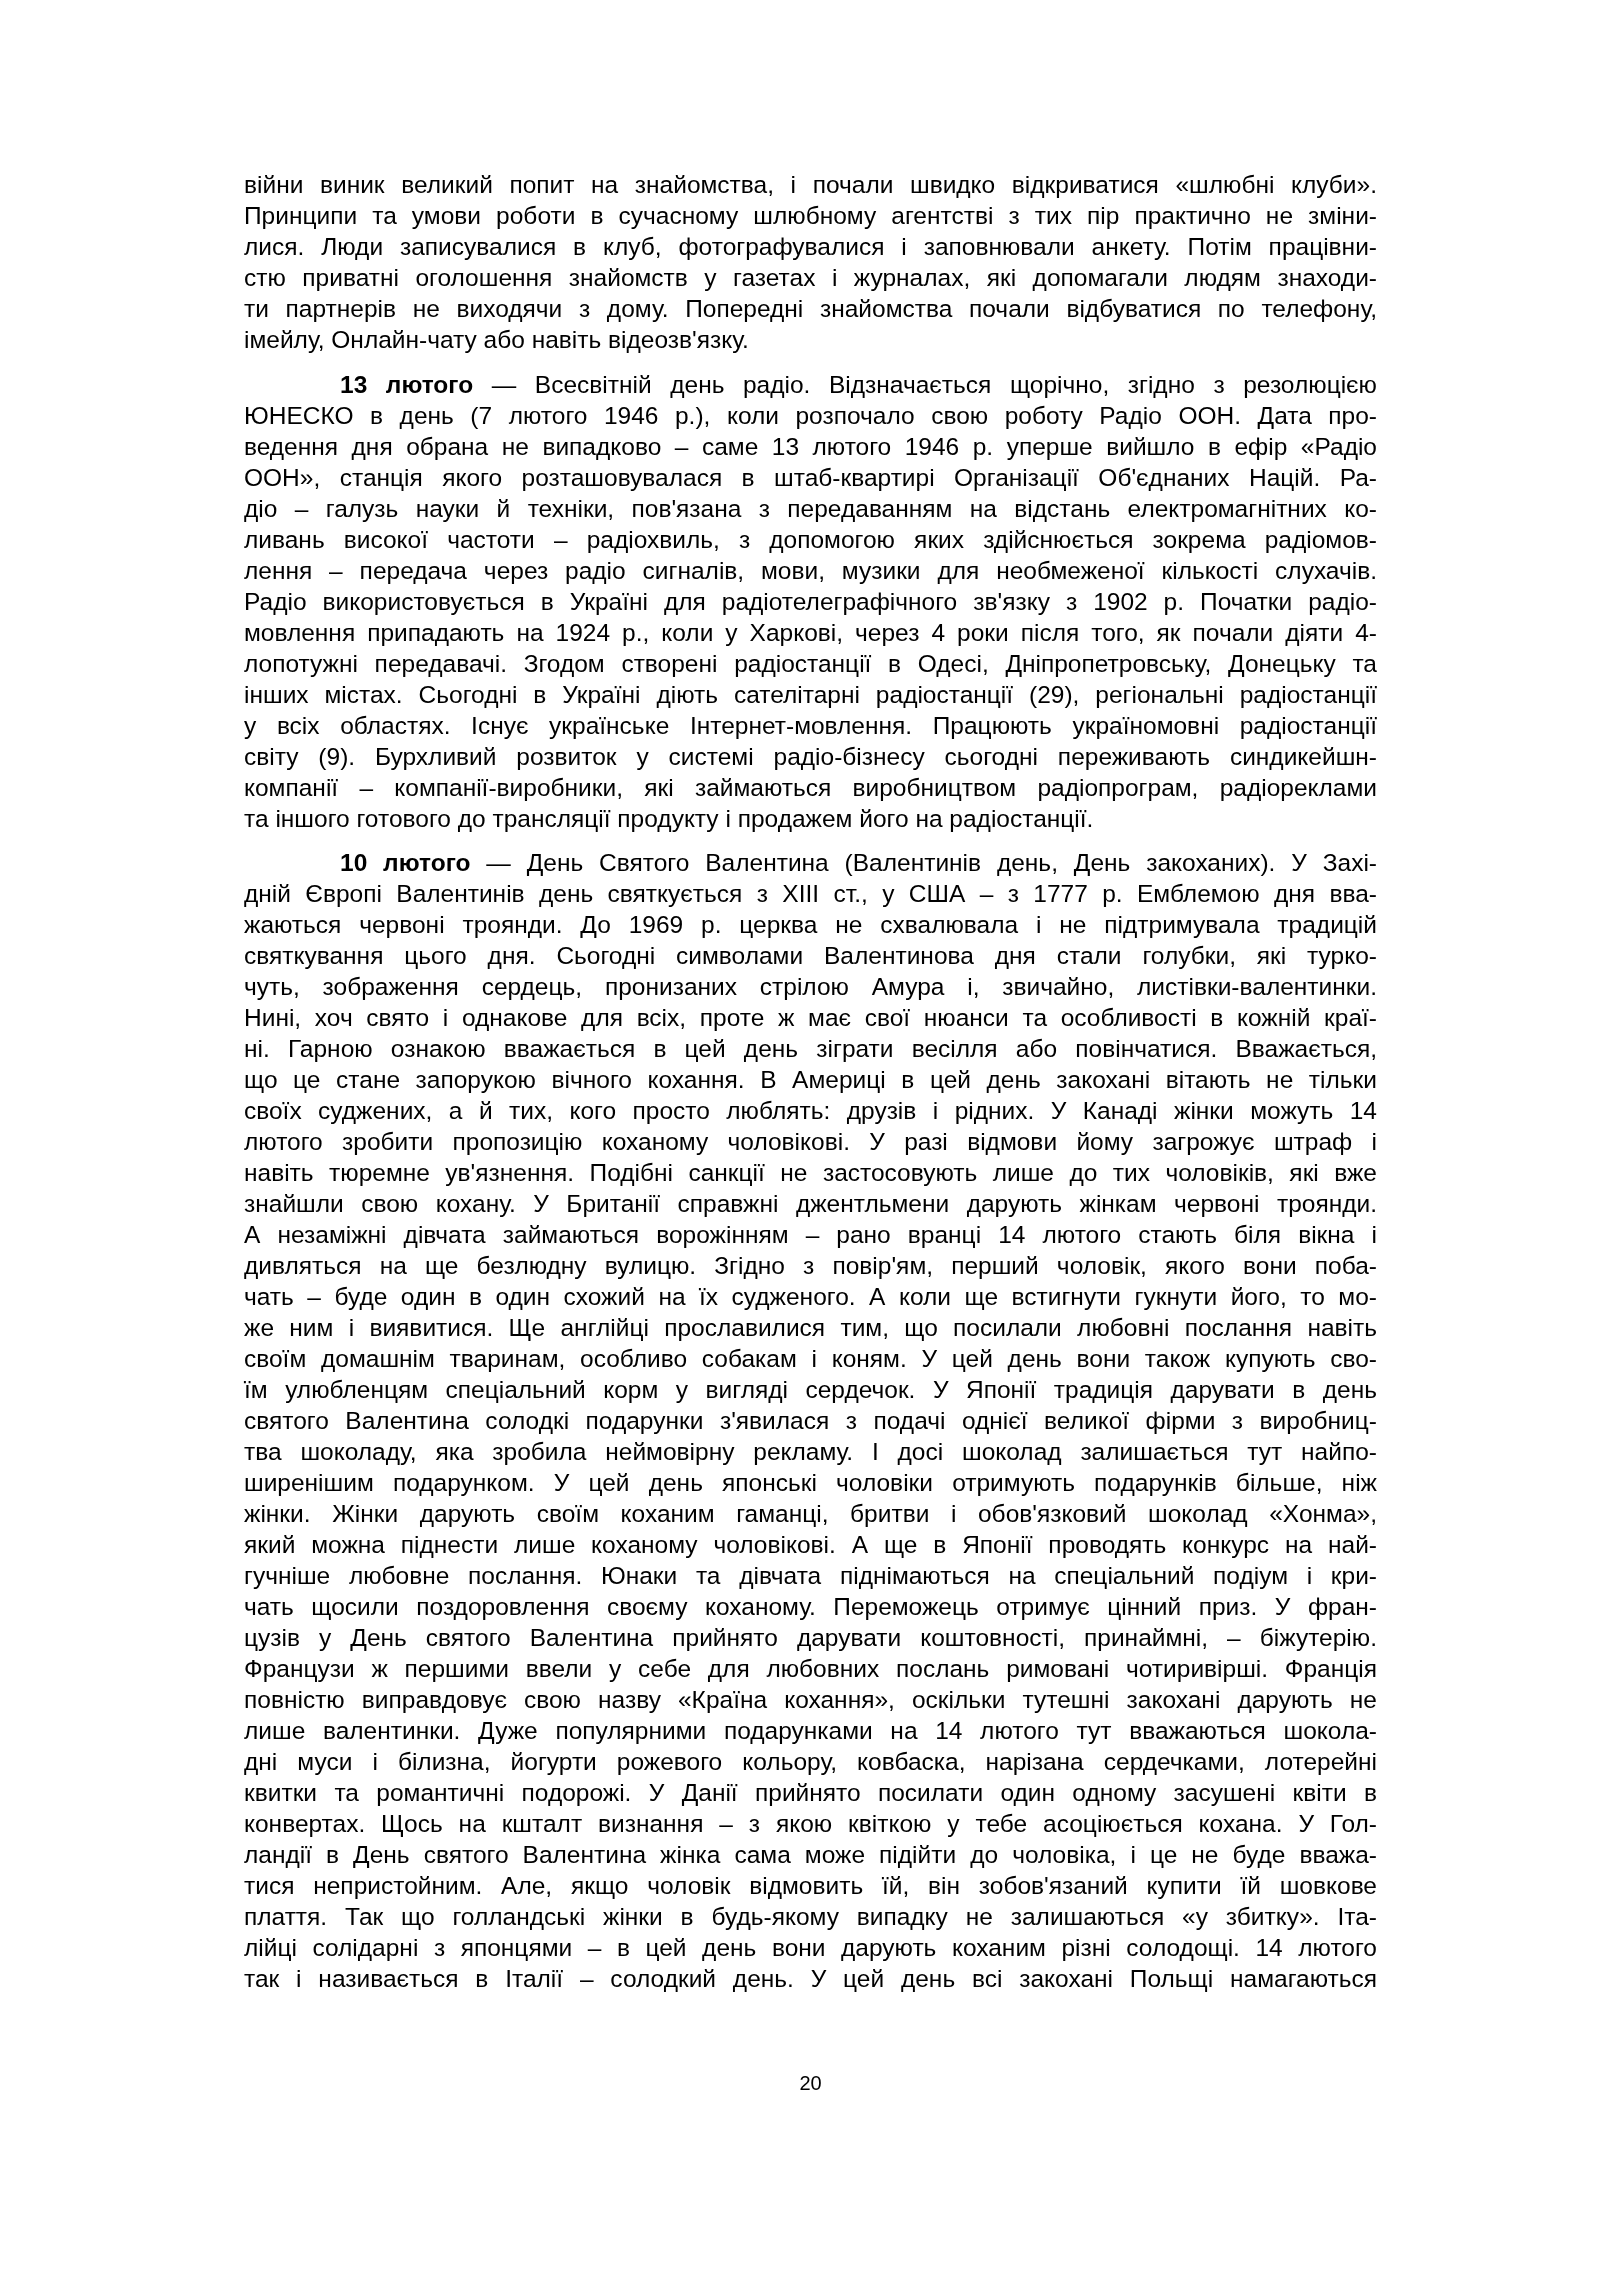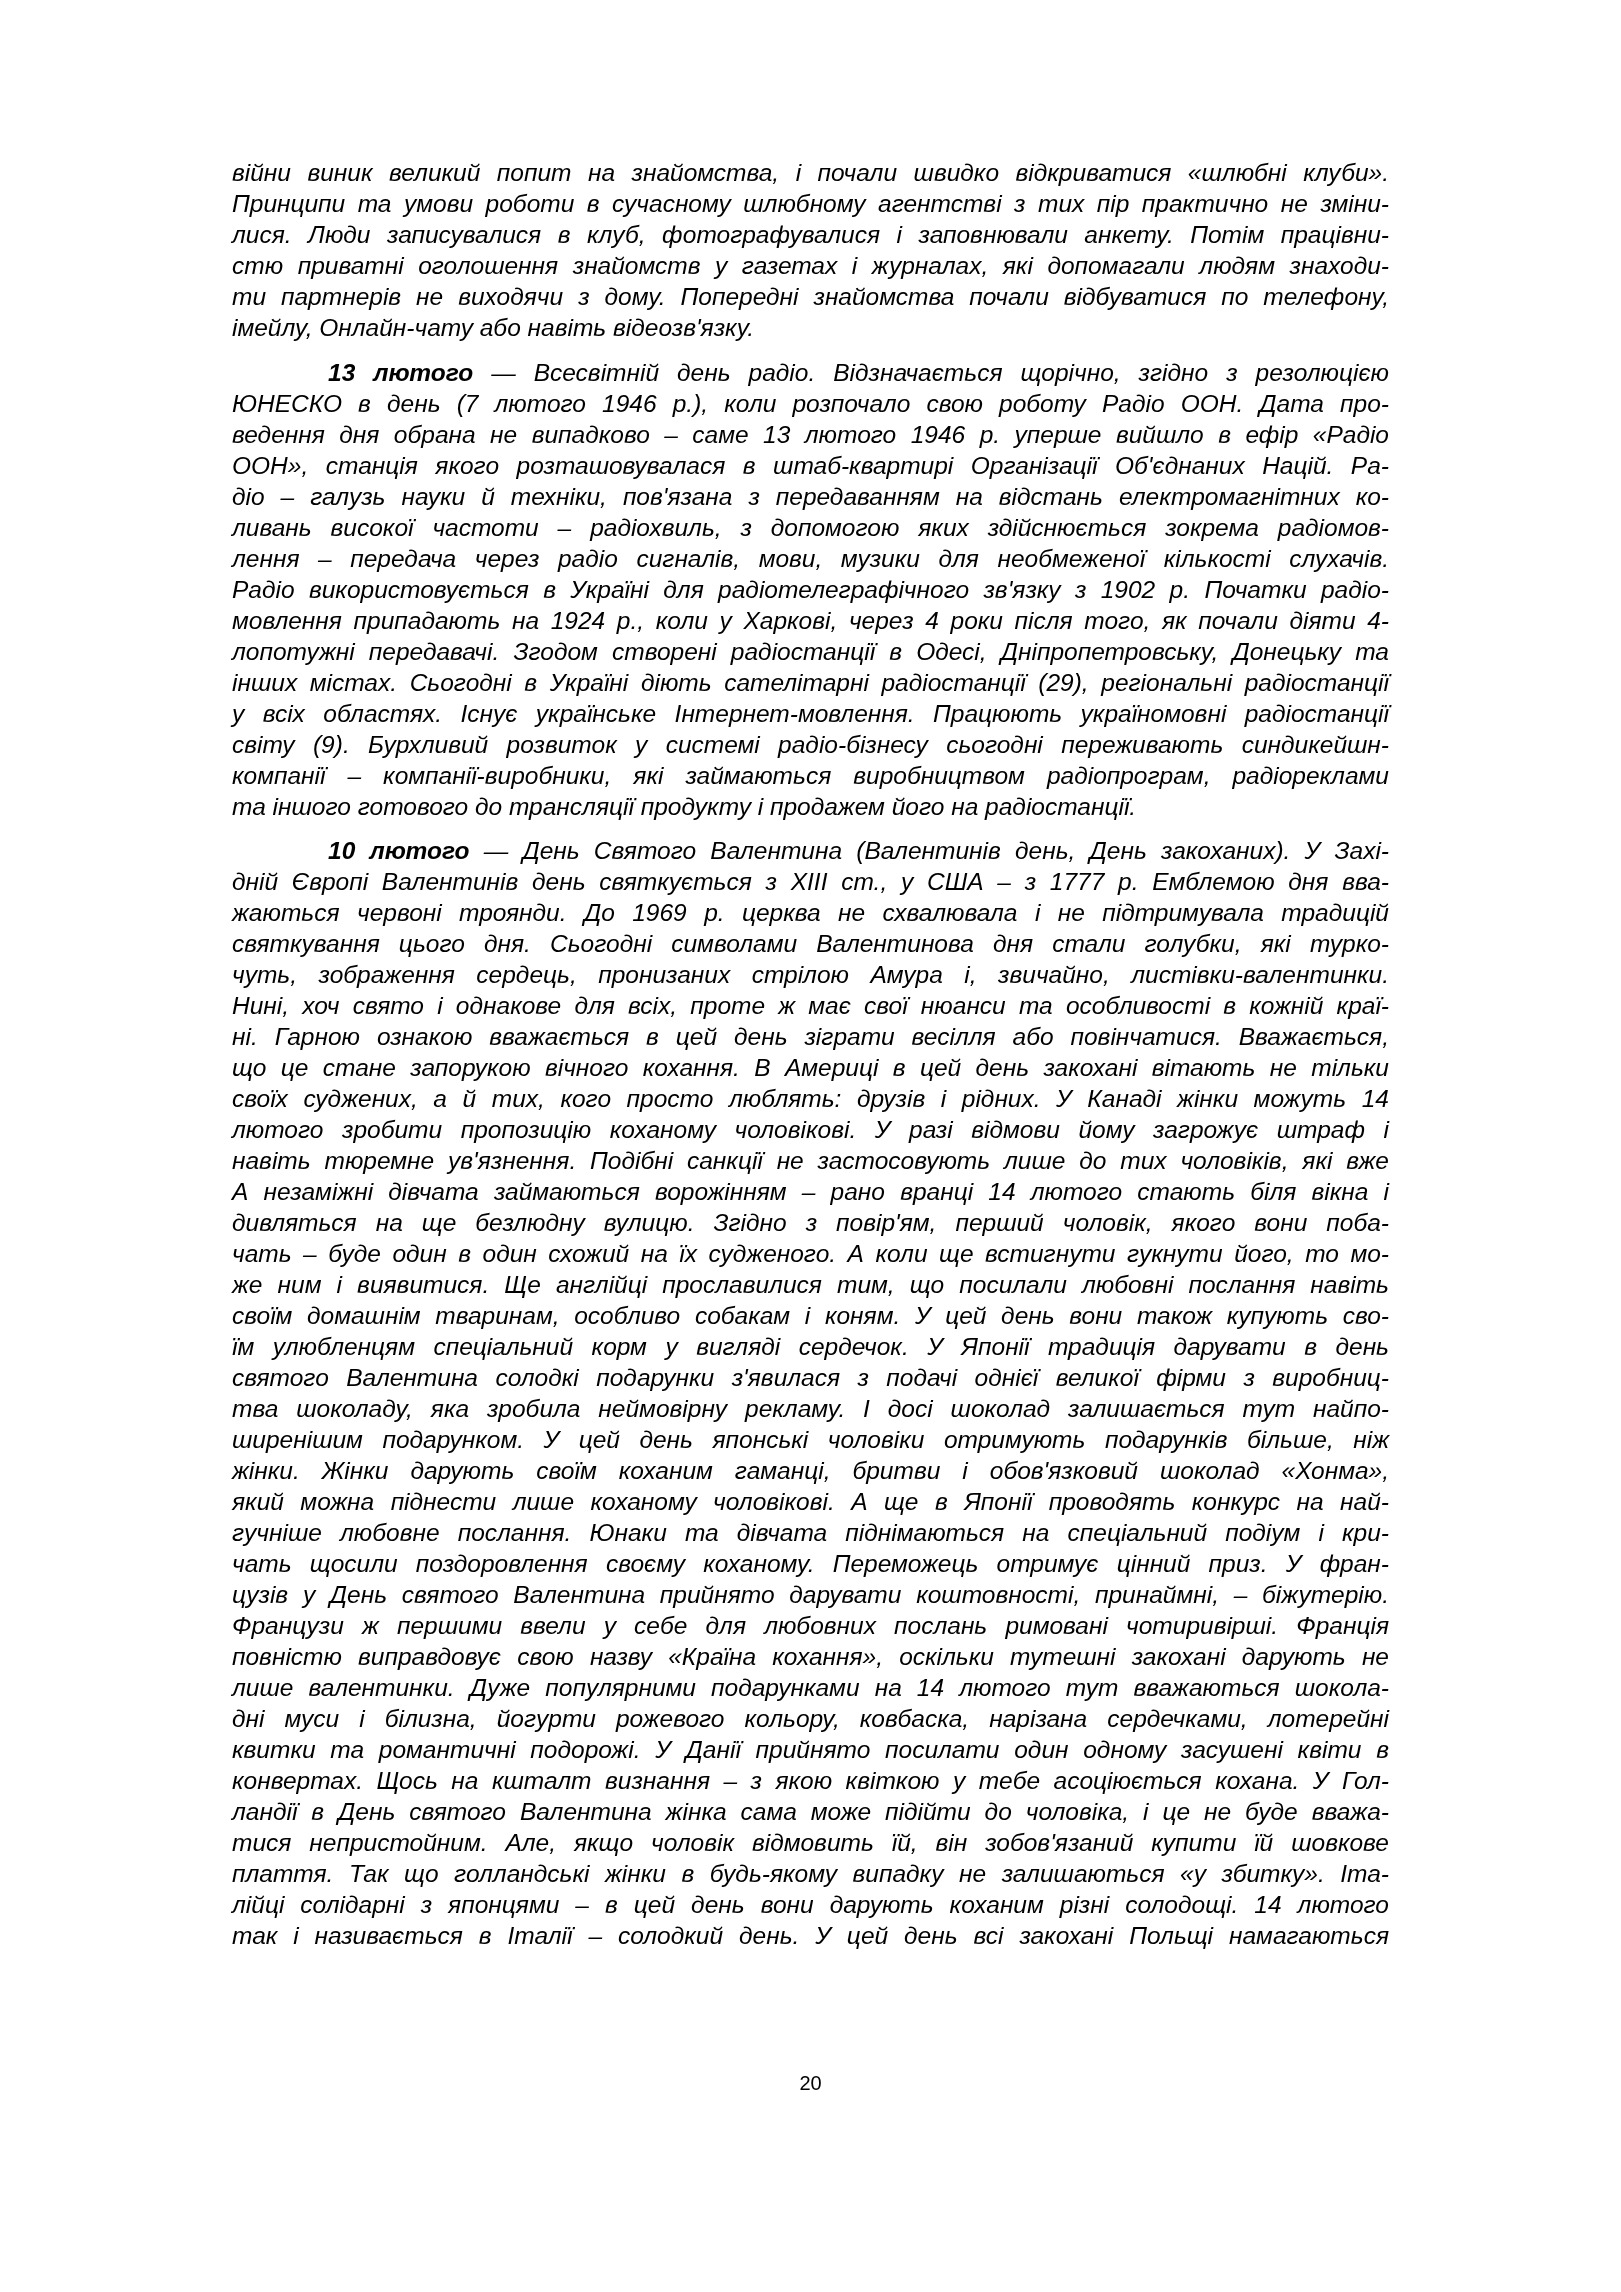--- a/index.html
+++ b/index.html
@@ -24,21 +24,21 @@
   }
   .text-block {
     position: absolute;
     left: 232px;
     top: 157px;
     width: 1157px;
     font-size: 24.5px;
     line-height: 31px;
     letter-spacing: 0;
   }
-  .para { margin: 0; padding: 0; font-style: italic; }
+  .para { margin: 12px; padding: 0; }
   .para.spaced { margin-top: 13.7px; }
   .line {
     text-align: justify;
     text-align-last: justify;
     white-space: normal;
   }
   .line.last {
     text-align-last: left;
   }
   .line.first-indent {
@@ -90,20 +90,21 @@
         <div class="line">дній Європі Валентинів день святкується з XIII ст., у США – з 1777 р. Емблемою дня вва-</div>
         <div class="line">жаються червоні троянди. До 1969 р. церква не схвалювала і не підтримувала традицій</div>
         <div class="line">святкування цього дня. Сьогодні символами Валентинова дня стали голубки, які турко-</div>
         <div class="line">чуть, зображення сердець, пронизаних стрілою Амура і, звичайно, листівки-валентинки.</div>
         <div class="line">Нині, хоч свято і однакове для всіх, проте ж має свої нюанси та особливості в кожній краї-</div>
         <div class="line">ні. Гарною ознакою вважається в цей день зіграти весілля або повінчатися. Вважається,</div>
         <div class="line">що це стане запорукою вічного кохання. В Америці в цей день закохані вітають не тільки</div>
         <div class="line">своїх суджених, а й тих, кого просто люблять: друзів і рідних. У Канаді жінки можуть 14</div>
         <div class="line">лютого зробити пропозицію коханому чоловікові. У разі відмови йому загрожує штраф і</div>
         <div class="line">навіть тюремне ув'язнення. Подібні санкції не застосовують лише до тих чоловіків, які вже</div>
+        <div class="line">знайшли свою кохану. У Британії справжні джентльмени дарують жінкам червоні троянди.</div>
         <div class="line">А незаміжні дівчата займаються ворожінням – рано вранці 14 лютого стають біля вікна і</div>
         <div class="line">дивляться на ще безлюдну вулицю. Згідно з повір'ям, перший чоловік, якого вони поба-</div>
         <div class="line">чать – буде один в один схожий на їх судженого. А коли ще встигнути гукнути його, то мо-</div>
         <div class="line">же ним і виявитися. Ще англійці прославилися тим, що посилали любовні послання навіть</div>
         <div class="line">своїм домашнім тваринам, особливо собакам і коням. У цей день вони також купують сво-</div>
         <div class="line">їм улюбленцям спеціальний корм у вигляді сердечок. У Японії традиція дарувати в день</div>
         <div class="line">святого Валентина солодкі подарунки з'явилася з подачі однієї великої фірми з виробниц-</div>
         <div class="line">тва шоколаду, яка зробила неймовірну рекламу. І досі шоколад залишається тут найпо-</div>
         <div class="line">ширенішим подарунком. У цей день японські чоловіки отримують подарунків більше, ніж</div>
         <div class="line">жінки. Жінки дарують своїм коханим гаманці, бритви і обов'язковий шоколад «Хонма»,</div>

